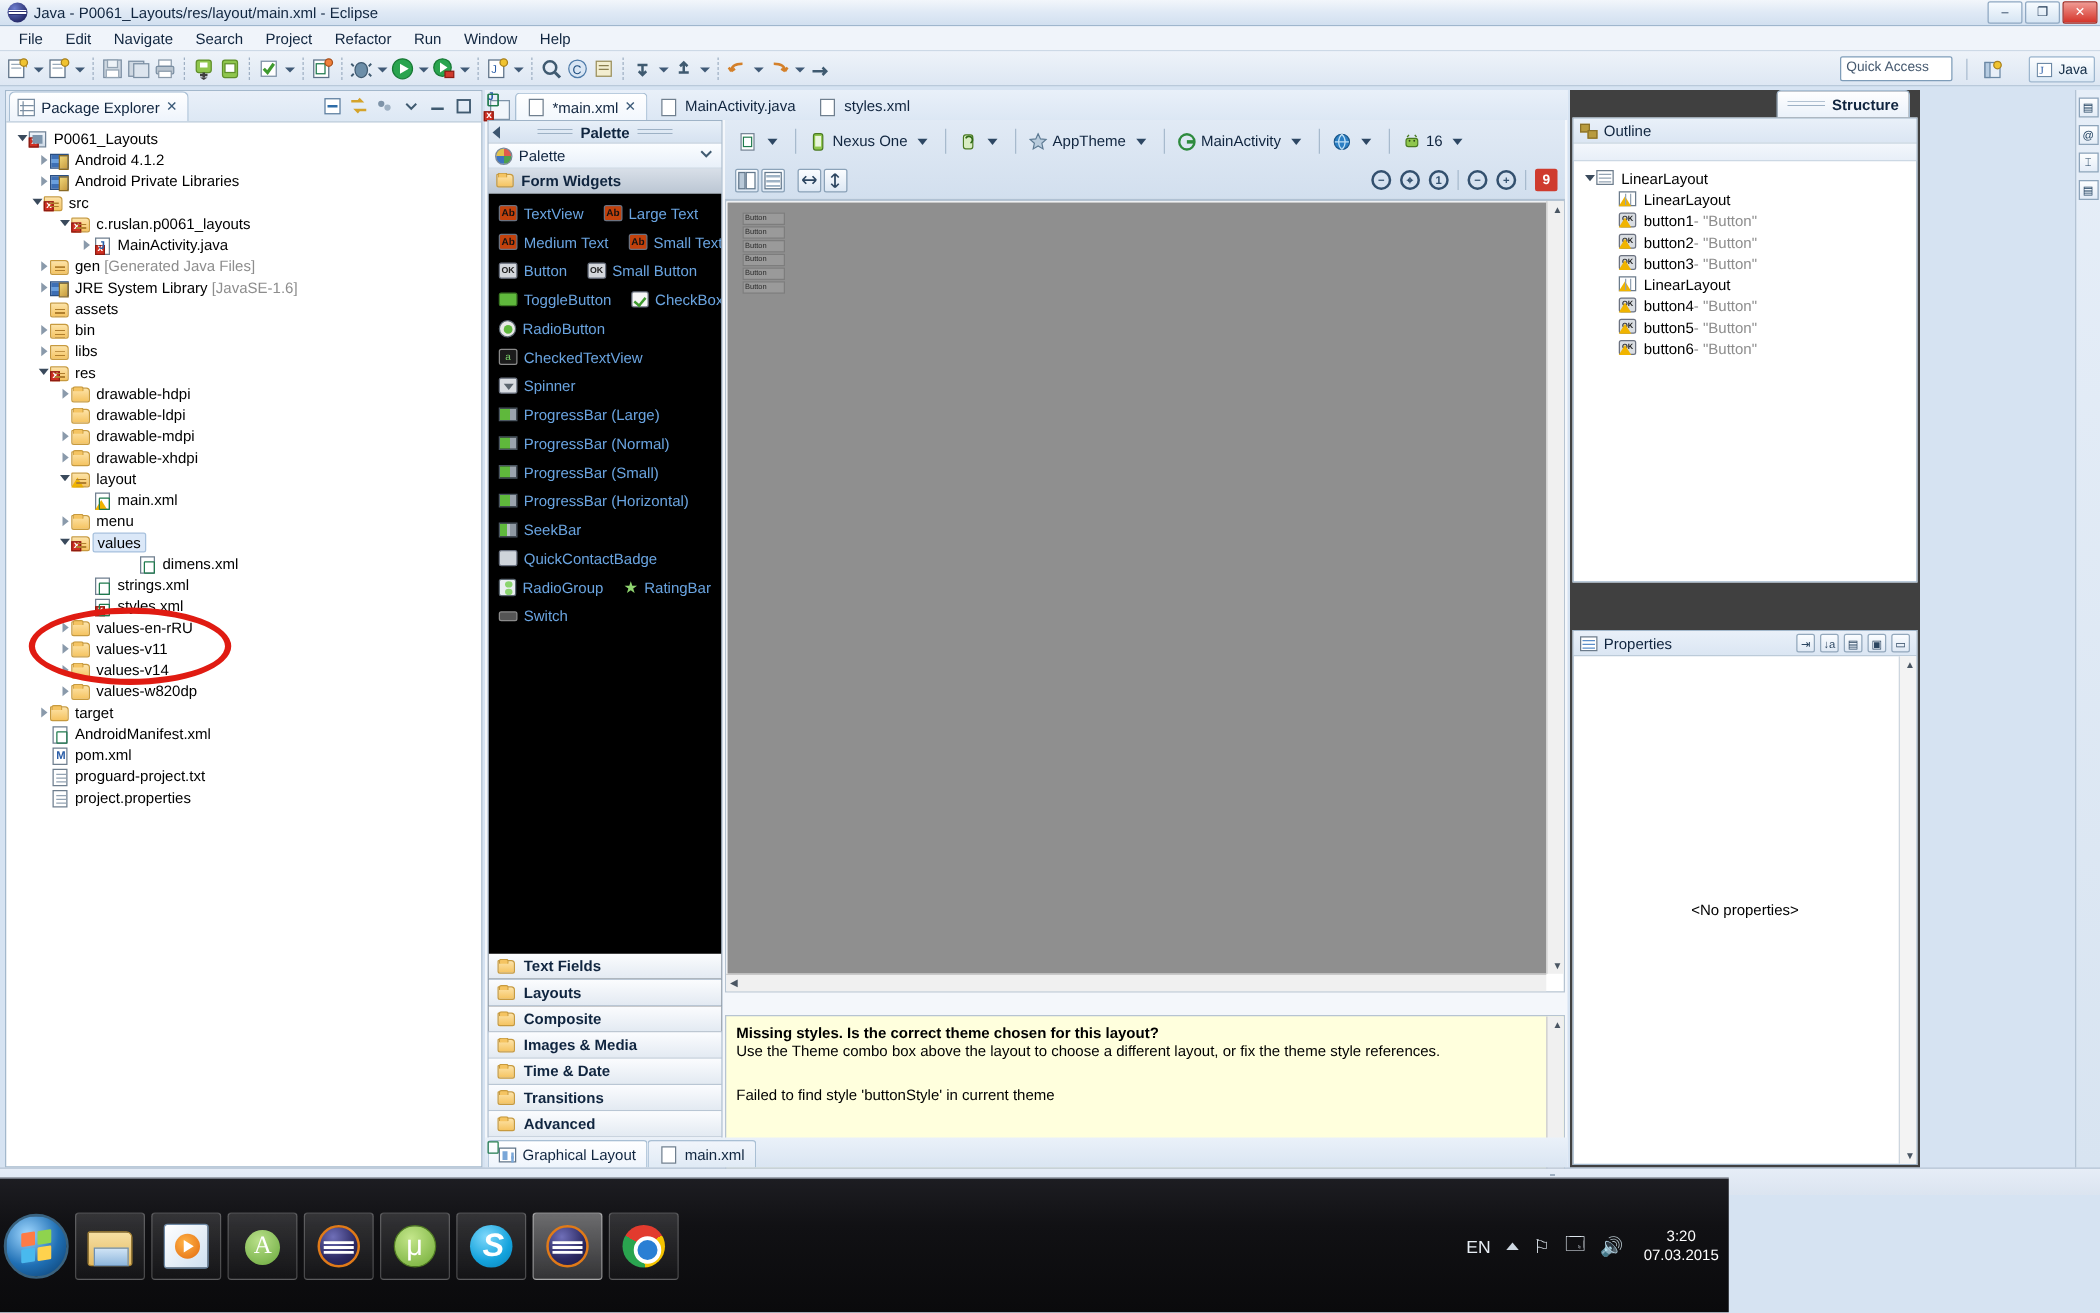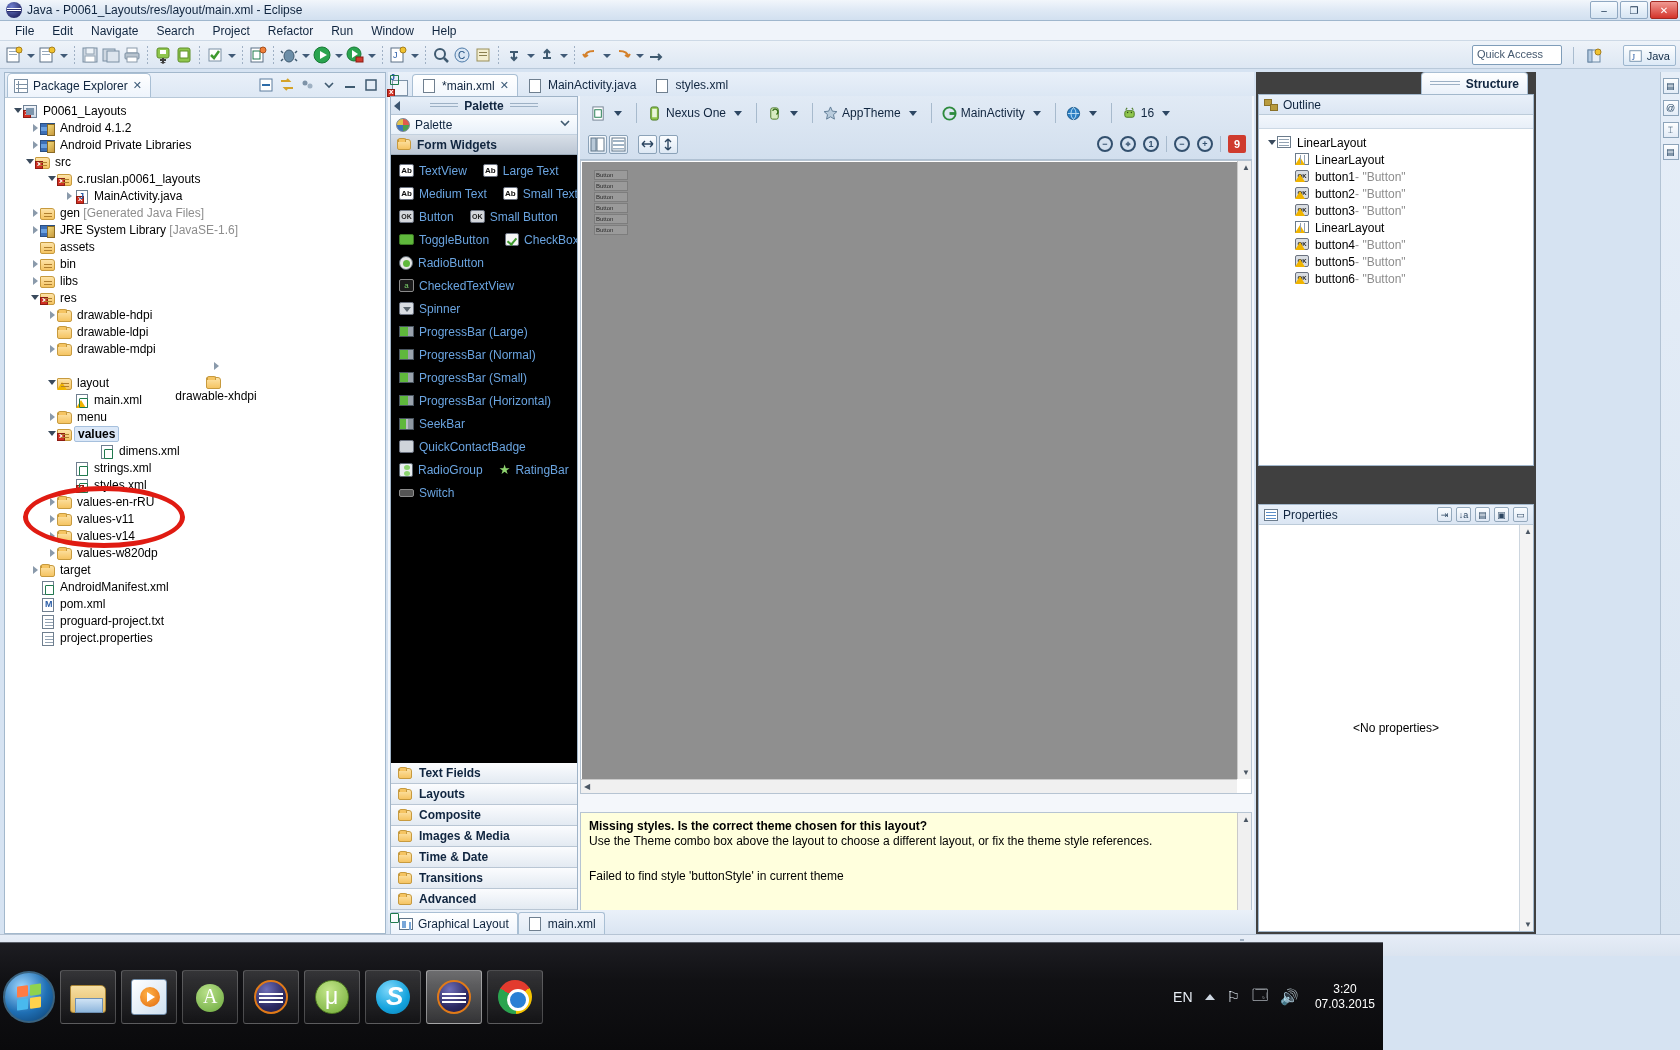--- a/index.html
+++ b/index.html
@@ -106,21 +106,21 @@
           padding-top:4px; }
   .trow { height:17px; display:flex; align-items:center; font-size:12px; color:#000; white-space:nowrap; }
   .twist { width:10px; height:17px; flex:none; position:relative; }
   .twist.closed::after{ content:""; position:absolute; left:3px; top:5px;
     border-top:4px solid transparent; border-bottom:4px solid transparent; border-left:5px solid #8a9aab; }
   .twist.open::after{ content:""; position:absolute; left:1px; top:6px;
     border-left:4px solid transparent; border-right:4px solid transparent; border-top:5px solid #3a4a5c; }
   .ticon { width:16px; height:15px; flex:none; margin-right:4px; position:relative; }
   .tlabel { color:#000; }
   .tlabel.dim { color:#8d8d8d; }
-  .sel-box { background:#dbe8f8; border:1px solid #a6c0dd; border-radius:2px; padding:0 3px; margin-left:-3px;font-weight:bold;}
+  .sel-box { background:#dbe8f8; border:1px solid #a6c0dd; border-radius:2px; padding:0 3px; margin-left:-3px;}
 
   
   .ic-folder{ width:15px;height:12px;margin-top:2px;background:linear-gradient(to bottom,#fdd98c,#f3b košík);}
   .ic-folder{ background:linear-gradient(to bottom,#fde3a7,#f5c462); border:1px solid #c79a3e; border-radius:1px 3px 2px 2px;}
   .ic-folder::before{content:"";position:absolute;left:0;top:-2px;width:7px;height:3px;
     background:#f5c462;border:1px solid #c79a3e;border-bottom:none;border-radius:2px 2px 0 0;}
   
   .ic-pkgfolder{ width:15px;height:12px;margin-top:2px;background:linear-gradient(to bottom,#fde3a7,#f5c462);
     border:1px solid #c79a3e;border-radius:1px 3px 2px 2px;}
   .ic-pkgfolder::after{content:"";position:absolute;left:3px;top:4px;width:8px;height:6px;
@@ -192,21 +192,21 @@
     font-size:12px; font-weight:bold; color:#10253f; }
   .folder-mini{ width:14px;height:11px;background:linear-gradient(to bottom,#fde3a7,#f5c462);
     border:1px solid #c79a3e;border-radius:1px 3px 2px 2px; position:relative; flex:none; }
   .folder-mini::before{content:"";position:absolute;left:0;top:-2px;width:6px;height:3px;
     background:#f5c462;border:1px solid #c79a3e;border-bottom:none;border-radius:2px 2px 0 0;}
   #pal-items { position:absolute; left:0; top:58px; width:186px; height:670px; background:#000;
     padding:4px 0 0 8px; overflow:hidden; }
   .pal-row { display:flex; align-items:center; height:23px; gap:6px; }
   .pal-item { display:flex; align-items:center; gap:5px; color:#6aa4e0; font-size:12px;
     white-space:nowrap; }
-  .w-ab{ width:15px;height:13px;background:#ffffff;border:1px solid #6b7280;border-radius:2px;
+  .w-ab{ width:15px;height:13px;background:#c2410c;border:1px solid #6b7280;border-radius:2px;
      font-size:8px;color:#111;display:flex;align-items:center;justify-content:center;font-weight:bold;flex:none;}
   .w-ok{ width:15px;height:13px;background:#d4d7dc;border:1px solid #6b7280;border-radius:2px;
      font-size:7px;color:#222;display:flex;align-items:center;justify-content:center;font-weight:bold;flex:none;}
   .w-toggle{ width:15px;height:11px;background:#5fb83c;border:1px solid #3c7a24;border-radius:2px;flex:none;}
   .w-check{ width:14px;height:13px;background:#f5f5f5;border:1px solid #6b7280;border-radius:2px;flex:none;
      position:relative;}
   .w-check::after{content:"";position:absolute;left:3px;top:2px;width:4px;height:7px;
      border:solid #3f9a2e;border-width:0 2px 2px 0;transform:rotate(40deg);}
   .w-radio{ width:14px;height:14px;border-radius:50%;background:#e8e8e8;border:1px solid #5b6670;flex:none;
      position:relative;}
@@ -746,21 +746,21 @@
           </span>
           <span><span class="tlabel">drawable-ldpi</span></span>
         </div>
         <div class="trow" style="padding-left: 42px;">
           <span class="twist closed"></span>
           <span class="ticon">
             <span class="ic-folder" style="position: absolute; left: 0px; top: 1px;"></span>
           </span>
           <span><span class="tlabel">drawable-mdpi</span></span>
         </div>
-        <div class="trow" style="padding-left: 42px; flex-direction: column;">
+        <div class="trow" style="padding-left: 42px;">
           <span class="twist closed"></span>
           <span class="ticon">
             <span class="ic-folder" style="position: absolute; left: 0px; top: 1px;"></span>
           </span>
           <span><span class="tlabel">drawable-xhdpi</span></span>
         </div>
         <div class="trow" style="padding-left: 42px;">
           <span class="twist open"></span>
           <span class="ticon">
             <span class="ic-pkgfolder" style="position: absolute; left: 0px; top: 1px;">
@@ -787,21 +787,21 @@
         </div>
         <div class="trow" style="padding-left: 42px;">
           <span class="twist open"></span>
           <span class="ticon">
             <span class="ic-pkgfolder" style="position: absolute; left: 0px; top: 1px;">
               <span class="err-badge"></span>
             </span>
           </span>
           <span class="sel-box"><span class="tlabel">values</span></span>
         </div>
-        <div class="trow" style="padding-left: 84px;">
+        <div class="trow" style="padding-left: 59px; margin-left: 36px;">
           <span class="twist "></span>
           <span class="ticon">
             <span class="ic-xml" style="position: absolute; left: 0px; top: 1px;"></span>
           </span>
           <span><span class="tlabel">dimens.xml</span></span>
         </div>
         <div class="trow" style="padding-left: 59px;">
           <span class="twist "></span>
           <span class="ticon">
             <span class="ic-xml" style="position: absolute; left: 0px; top: 1px;"></span>

